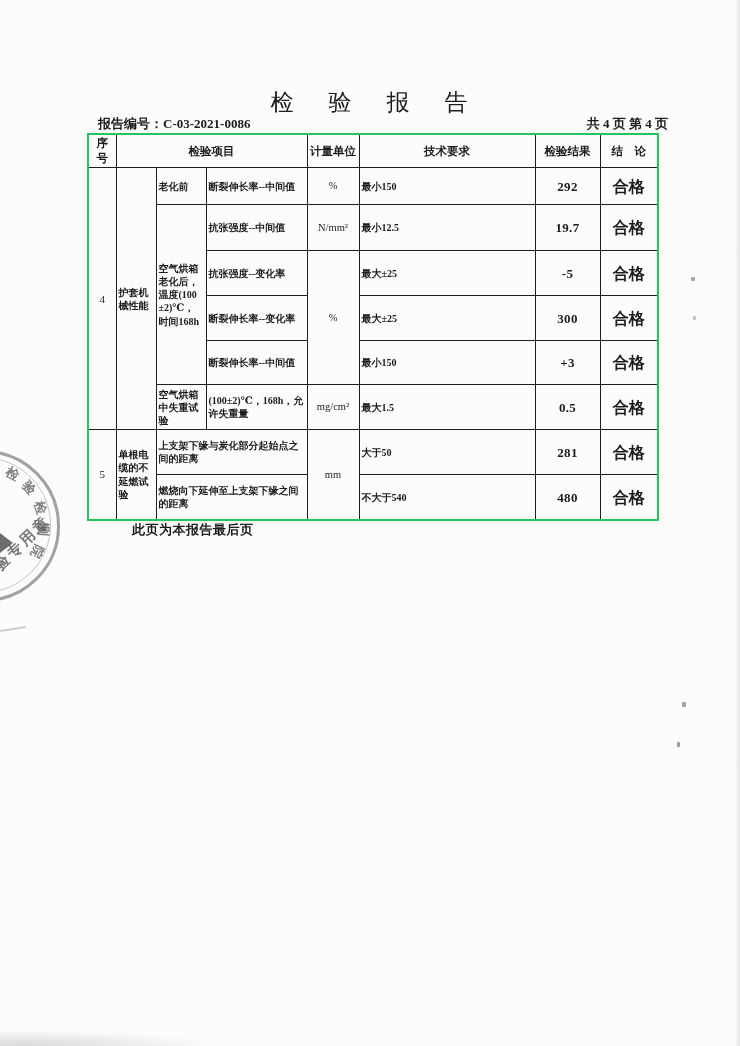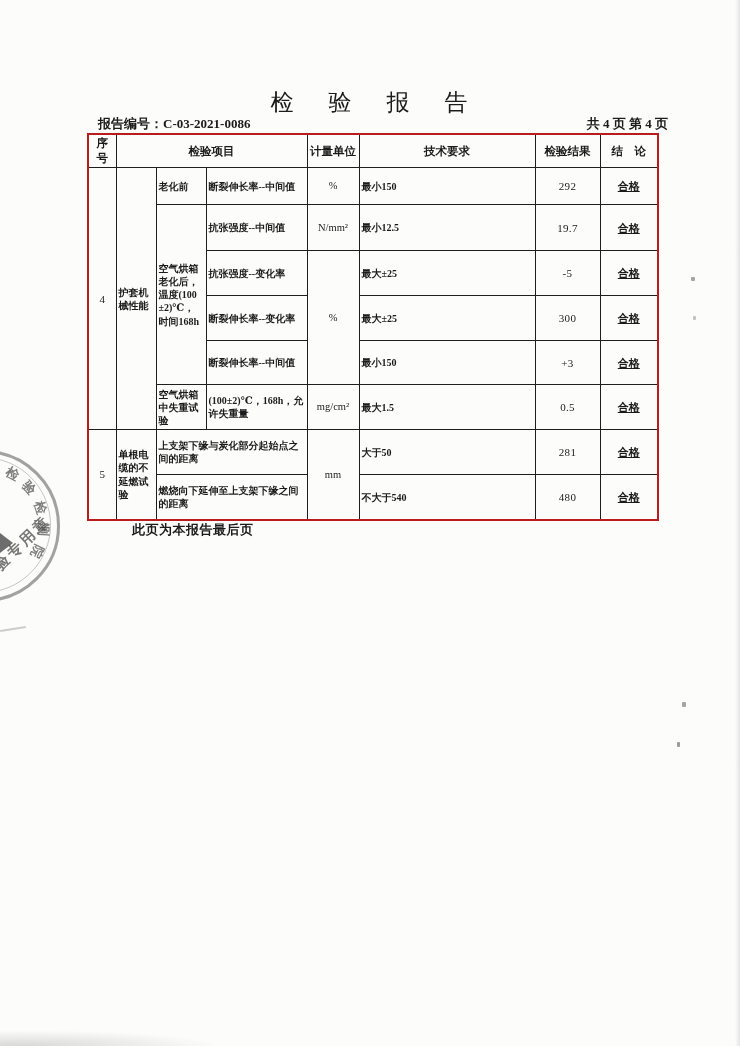--- a/index.html
+++ b/index.html
@@ -19,38 +19,38 @@
   }
   .meta-row{
     position:absolute;left:87px;top:115px;width:570px;
     display:flex;justify-content:space-between;
     font-size:13px;font-weight:700;margin-left:11px;
   }
   
   .report-table{
     position:absolute;left:87px;top:133px;width:570px;
     border-collapse:collapse;table-layout:fixed;
-    border:2px solid #b91c1c;
+    border:2px solid #22c55e;
     font-size:10px;font-weight:700;line-height:1.32;
   }
   .report-table td{
     border:1.4px solid #1e1e1e;padding:1px 2px;
     vertical-align:middle;word-break:break-all;overflow:hidden;
   }
   .hd{font-size:11.5px;text-align:center;padding:2px 0;}
   .c{text-align:center;}
   .l{text-align:left;}
   .grp{padding-left:3px;font-family:Liberation Serif, serif;}
   .sub{padding-left:2px;}
   .item{padding-left:3px;}
   .req{padding-left:5px;}
   .no{font-weight:400;font-size:11px;}
   .unit{font-weight:400;font-size:10.5px;word-break:keep-all;}
-  .num{font-weight:400;font-size:11px;letter-spacing:.3px;}
-  .verdict{font-size:11px;text-decoration:underline;}
+  .num{font-weight:700;font-size:13px;letter-spacing:.3px;}
+  .verdict{font-size:16px;}
   
   .footer-note{
     position:absolute;left:88px;top:521px;
     font-size:13px;font-weight:700;letter-spacing:.5px;padding-left:44px;
   }
   
   .seal{
     position:absolute;left:-92px;top:450px;width:152px;height:152px;
     pointer-events:none;
   }

